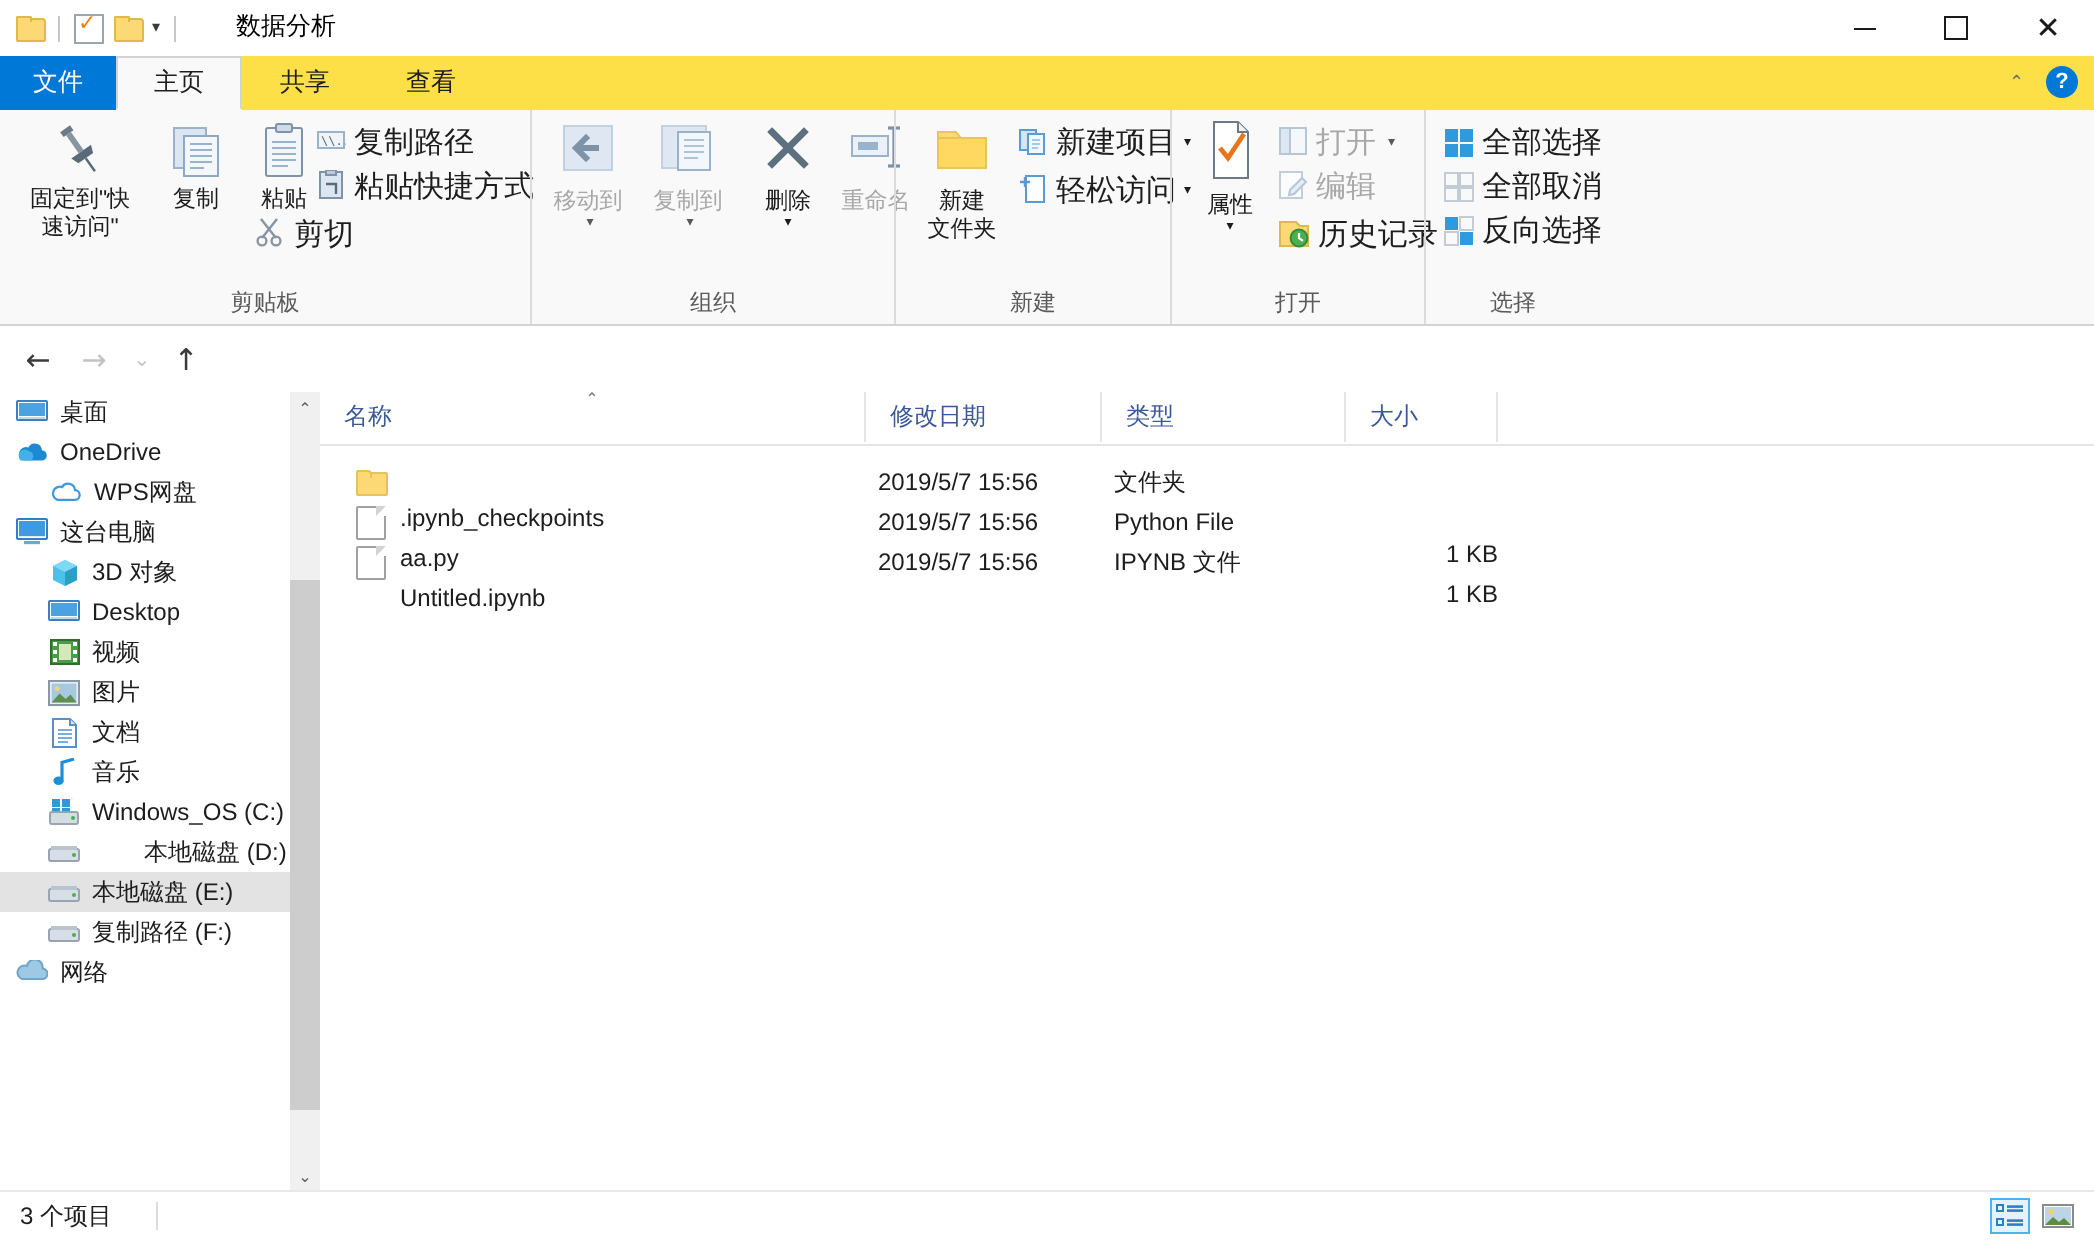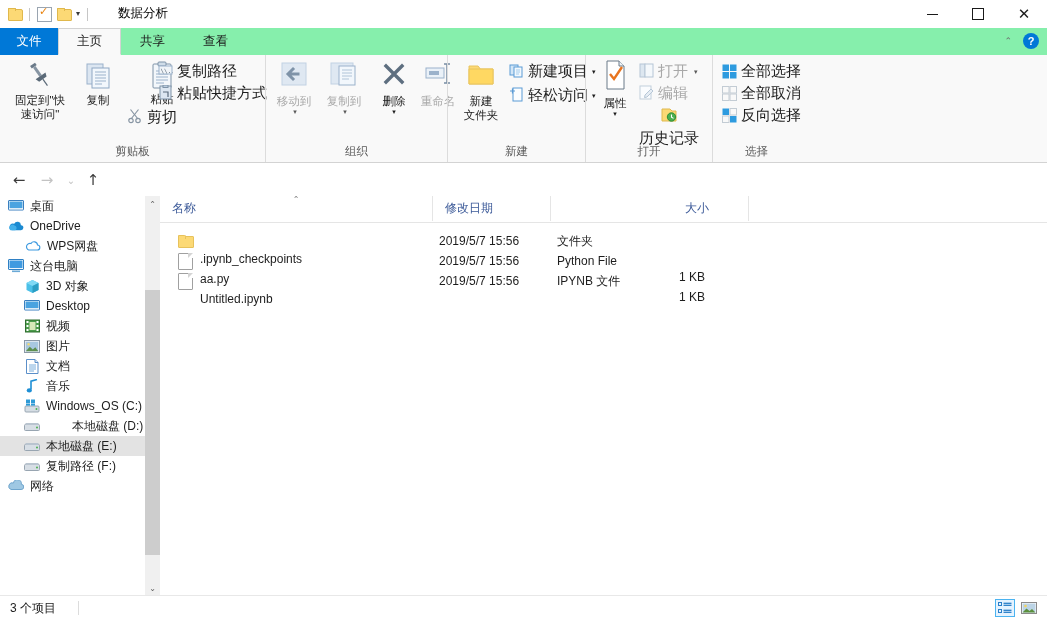--- a/index.html
+++ b/index.html
@@ -22,21 +22,21 @@
   .ico-prop-sm::after{content:"✓";position:absolute;left:1px;top:-3px;font-size:11px;color:#e8820c;font-weight:bold;}
   .qat-caret{font-size:8px;color:#3a3a3a;line-height:1;}
   .wintitle{position:absolute;left:118px;top:5px;font-size:12.5px;color:#000;}
   .winbtns{position:absolute;right:0;top:0;display:flex;height:28px;}
   .winbtn{width:46px;height:28px;display:flex;align-items:center;justify-content:center;font-size:12px;color:#1a1a1a;}
   .glyph-min{display:block;width:11px;height:1px;background:#1a1a1a;}
   .glyph-max{display:block;width:10px;height:10px;border:1px solid #1a1a1a;}
   .glyph-close{display:block;font-size:15px;line-height:1;font-family:"DejaVu Sans",sans-serif;}
 
   
-  .tabstrip{position:absolute;left:0;top:28px;width:1047px;height:27px;background:#86efac;border-bottom:1px solid #d3d3d3;}
+  .tabstrip{position:absolute;left:0;top:28px;width:1047px;height:27px;background:#fde047;border-bottom:1px solid #d3d3d3;}
   .tab{position:absolute;top:0;height:27px;display:flex;align-items:center;justify-content:center;font-size:12.5px;color:#1d1d1d;box-sizing:border-box;}
   .tab.file{left:0;width:58px;background:#0078d7;color:#fff;}
   .tab.active{background:#f9f9f9;border:1px solid #d3d3d3;border-bottom:1px solid #f9f9f9;}
   .tabhelp{position:absolute;right:8px;top:5px;display:flex;align-items:center;gap:11px;}
   .chev-up{font-size:9px;color:#6e6e6e;line-height:1;}
   .helpbtn{width:16px;height:16px;border-radius:50%;background:#0078d7;color:#fff;font-size:11px;font-weight:bold;display:flex;align-items:center;justify-content:center;}
 
   
   .ribbon{position:absolute;left:0;top:55px;width:1047px;height:108px;background:#f9f9f9;border-bottom:1px solid #d3d3d3;box-sizing:border-box;}
   .rgroup{position:absolute;top:0;height:107px;box-sizing:border-box;}
@@ -89,21 +89,21 @@
   .filepane{position:absolute;left:160px;top:196px;right:0;bottom:24px;background:#fff;}
   .colhdr{position:relative;height:26px;border-bottom:1px solid #e5e5e5;}
   .col{position:absolute;top:0;height:25px;display:flex;align-items:center;box-sizing:border-box;border-right:1px solid #e5e5e5;padding-left:12px;}
   .col .lbl{font-size:12px;color:#3b5998;}
   .sortarrow{position:absolute;left:0;top:0;width:100%;text-align:center;font-size:8px;color:#7a7a7a;line-height:7px;}
   .frow{height:20px;display:flex;align-items:center;position:relative;}
   .fname{position:absolute;left:18px;display:flex;align-items:center;gap:7px;}
   .fname .lbl{font-size:12px;color:#1d1d1d;margin-top:35px;}
   .fdate{position:absolute;left:279px;font-size:12px;color:#1d1d1d;}
   .ftype{position:absolute;left:397px;font-size:12px;color:#1d1d1d;}
-  .fsize{position:absolute;left:519px;width:70px;font-size:12px;color:#1d1d1d;margin-top:31px;}
+  .fsize{position:absolute;left:519px;width:70px;text-align:right;font-size:12px;color:#1d1d1d;margin-top:31px;}
 
   .ic-file-sm{width:13px;height:15px;background:#fff;border:1px solid #a0a0a0;position:relative;display:block;border-radius:1px;}
   .ic-file-sm::after{content:"";position:absolute;right:-1px;top:-1px;border-style:solid;border-width:0 0 5px 5px;border-color:transparent transparent #fff #d4d4d4;}
   .ic-folder-sm{width:15px;height:13px;position:relative;display:block;}
   .ic-folder-sm::before{content:"";position:absolute;left:0;bottom:0;width:14px;height:10px;background:#fcd975;border:1px solid #e7c25c;border-radius:1px;}
   .ic-folder-sm::after{content:"";position:absolute;left:0;top:0;width:6px;height:3px;background:#fcd975;border:1px solid #e7c25c;border-bottom:none;border-radius:1px 2px 0 0;}
 
   
   .statusbar{position:absolute;left:0;bottom:0;width:1047px;height:24px;background:#fff;border-top:1px solid #e8e8e8;}
   .statustext{position:absolute;left:10px;top:4px;font-size:12px;color:#1d1d1d;}
@@ -180,21 +180,21 @@
                 <line x1="13" y1="16" x2="24" y2="16"></line>
               <line x1="13" y1="19" x2="24" y2="19"></line>
                 <line x1="13" y1="22" x2="24" y2="22"></line>
               <line x1="13" y1="25" x2="20" y2="25"></line>
             </g>
           </svg>
         </span>
         <span class="lbl">复制</span>
       </div>
 
-      <div class="bigbtn" style="left:140px;width:44px;font-family:Liberation Mono, monospace;">
+      <div class="bigbtn" style="left:120px;width:44px;">
         <span class="ic ic-paste">
           <svg width="32" height="32" viewBox="0 0 32 32">
             <rect x="7" y="5" width="18" height="24" rx="1" fill="#f3f7fb" stroke="#7f93a8"></rect>
             <rect x="12" y="3" width="8" height="4" rx="1" fill="#cfdce8" stroke="#7f93a8"></rect>
             <g stroke="#9bb2cb" stroke-width="1">
               <line x1="10" y1="12" x2="22" y2="12"></line>
                 <line x1="10" y1="15" x2="22" y2="15"></line>
               <line x1="10" y1="18" x2="22" y2="18"></line>
                 <line x1="10" y1="21" x2="22" y2="21"></line>
               <line x1="10" y1="24" x2="18" y2="24"></line>
@@ -365,21 +365,21 @@
       <div class="ibtn dim" style="left:50px;top:28px;">
         <span class="ic">
           <svg width="15" height="15" viewBox="0 0 15 15">
             <rect x="1" y="1" width="11" height="13" fill="#fafcfe" stroke="#c2cfdb"></rect>
             <path d="M6 10l6-6 2 2-6 6-2.5.6z" fill="#e6edf4" stroke="#b6c6d6"></path>
           </svg>
         </span>
         <span class="lbl">编辑</span>
       </div>
 
-      <div class="ibtn" style="left:50px;top:52px;flex-direction:column;">
+      <div class="ibtn" style="left:50px;top:52px;">
         <span class="ic">
           <svg width="16" height="15" viewBox="0 0 16 15">
             <path d="M1 2h8l2 2h4v10H1z" fill="#fcd975" stroke="#dfb94f"></path>
             <circle cx="10.5" cy="10" r="4.2" fill="#4caf50" stroke="#2f8f34"></circle>
             <path d="M10.5 7.5v2.6l2 1.3" stroke="#fff" stroke-width="1.1" fill="none"></path>
           </svg>
         </span>
         <span class="lbl">历史记录</span>
       </div>
 
@@ -627,20 +627,23 @@
   </div>
 
   <div class="filepane">
     <div class="colhdr">
       <div class="col" style="left:0;width:273px;">
         <span class="sortarrow">⌃</span>
         <span class="lbl">名称</span>
       </div>
       <div class="col" style="left:273px;width:118px;">
         <span class="lbl">修改日期</span>
+      </div>
+      <div class="col" style="left:391px;width:122px;">
+        <span class="lbl">类型</span>
       </div>
       <div class="col" style="left:513px;width:76px;">
         <span class="lbl">大小</span>
       </div>
     </div>
     <div id="filerows" style="padding-top:8px;">
         <div class="frow">
           <span class="fname">
             <span class="ic-folder-sm"></span>
             <span class="lbl">.ipynb_checkpoints</span>

